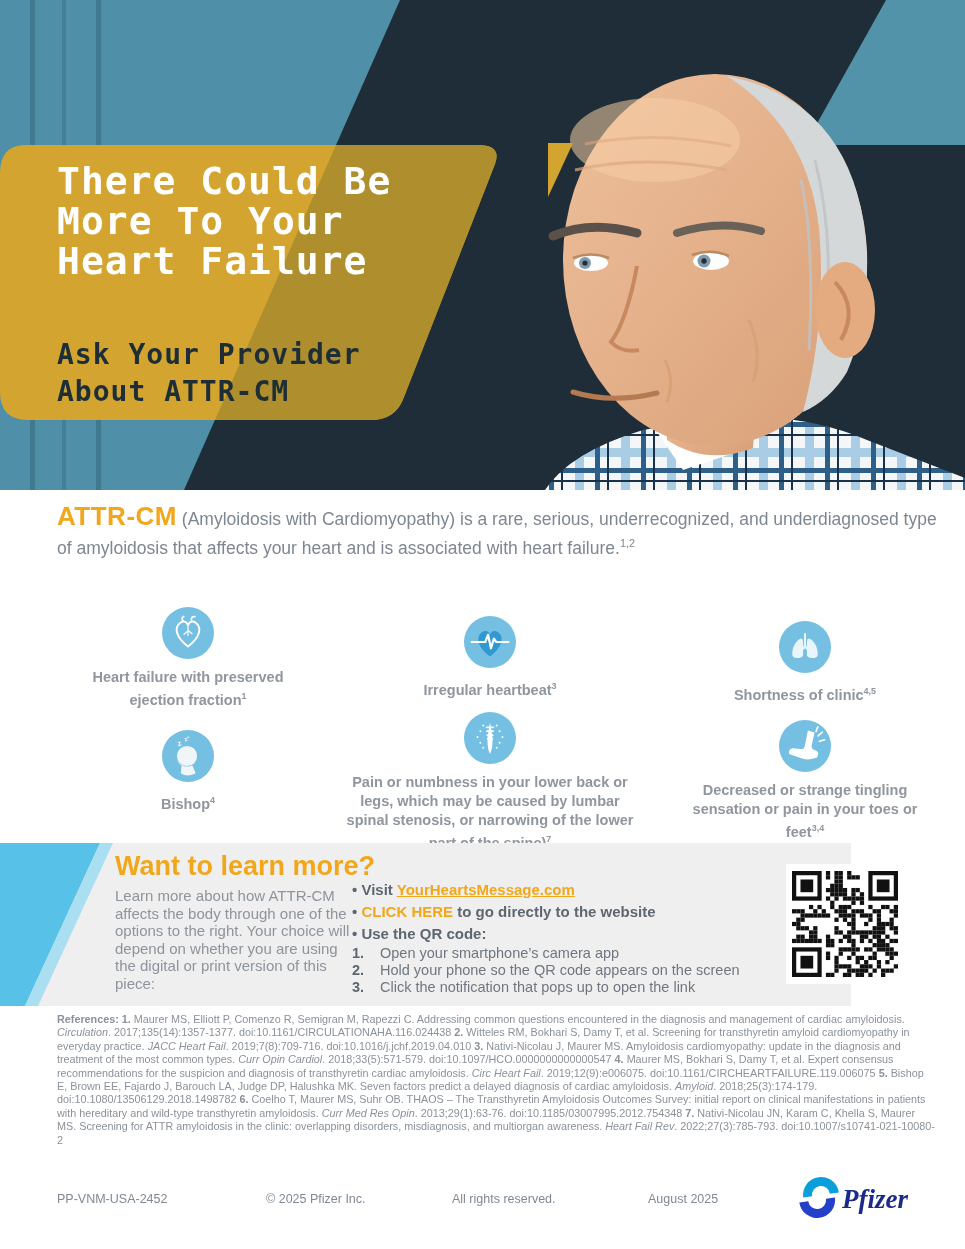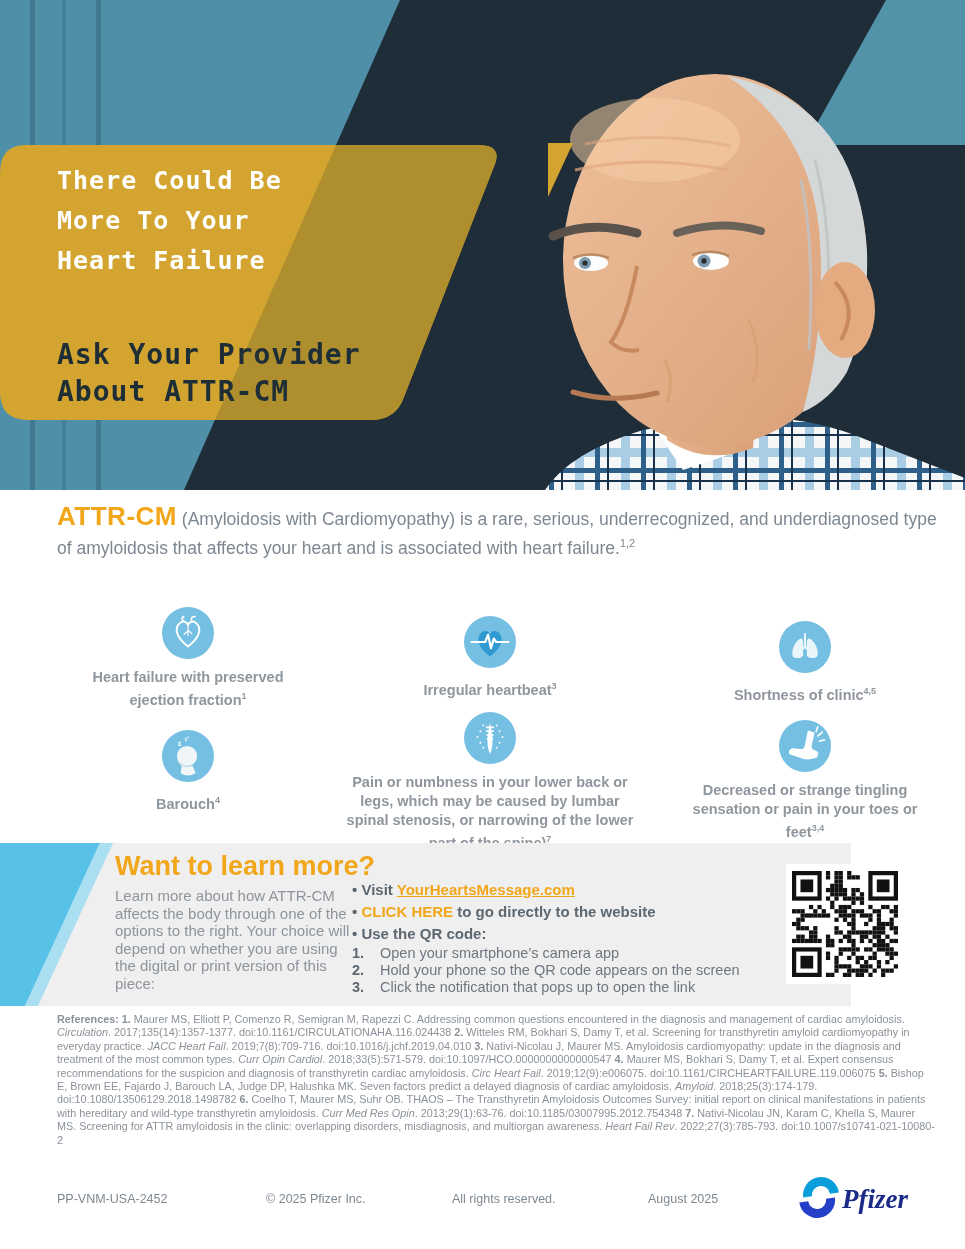--- a/index.html
+++ b/index.html
@@ -12,21 +12,21 @@
             rgba(15,45,60,.16) 62px 66px,transparent 66px 96px,rgba(15,45,60,.22) 96px 101px,transparent 101px),
           #4f8fa7;}
   .navy-band{position:absolute;left:0;top:0;width:965px;height:490px;background:#1e2d37;
         clip-path:polygon(400px 0,965px 0,965px 490px,184px 490px);}
   .teal-accent{position:absolute;left:805px;top:0;width:160px;height:145px;background:#5293aa;
         clip-path:polygon(81px 0,160px 0,160px 145px,0 145px);}
   .gold-wedge{position:absolute;left:548px;top:143px;width:25px;height:54px;background:#d3a530;
         clip-path:polygon(0 0,100% 0,0 100%);}
   .gold-panel{position:absolute;left:0;top:145px;width:500px;height:275px;}
   .headline{position:absolute;left:57px;top:161px;width:420px;color:#fff;
-        font-family:"DejaVu Sans Mono",monospace;font-weight:bold;font-size:25px;
+        font-family:"DejaVu Sans Mono",monospace;font-weight:bold;font-size:38px;
         line-height:40px;letter-spacing:1px;white-space:pre-line;}
   .subheadline{position:absolute;left:57px;top:336px;width:420px;color:#1d2e36;
         font-family:"DejaVu Sans Mono",monospace;font-weight:bold;font-size:28px;
         line-height:37px;letter-spacing:1px;white-space:pre-line;}
   .hero-photo{position:absolute;right:0;bottom:0;width:450px;height:470px;}
   
   .intro{position:absolute;left:57px;top:504px;width:880px;color:#7d8791;
         font-size:17.5px;line-height:24px;}
   .brand-gold{color:#f2a71b;font-weight:bold;font-size:26px;letter-spacing:.5px;}
   sup{font-size:62%;}
@@ -171,21 +171,21 @@
     <svg class="sym-icon" viewBox="0 0 54 54">
       <circle cx="27" cy="27" r="27" fill="#74bfe2"></circle>
       <g fill="#f0f5f7">
         <circle cx="26" cy="27" r="10.5"></circle>
         <path d="M20.5 35.5 q5.5 4 11 1 l3.5 8.5 q-9 4.5 -15.5 0 Z"></path>
       </g>
       <path d="M25 38 q-6.5 -1.5 -8.5 -6.5" stroke="#cfe0e8" stroke-width="1.4" fill="none"></path>
       <text x="17" y="17" font-size="8" font-weight="bold" fill="#ffffff" transform="rotate(-16 17 17)" font-family="Liberation Sans, sans-serif">z</text>
       <text x="24" y="12" font-size="6" font-weight="bold" fill="#ffffff" transform="rotate(-16 24 12)" font-family="Liberation Sans, sans-serif">z°</text>
     </svg>
-    <div class="sym-label"><span>Barouch</span><sup>4</sup></div>
+    <div class="sym-label"><span>Bishop</span><sup>4</sup></div>
   </div>
 
   <div class="cell" style="left:345px;top:712px;width:290px">
     <svg class="sym-icon" viewBox="0 0 54 54">
       <circle cx="27" cy="27" r="27" fill="#74bfe2"></circle>
       <g fill="#fff">
         <path d="M27 11 L29.6 26 Q29.8 36 28.4 40 L27 43.5 L25.6 40 Q24.2 36 24.4 26 Z"></path>
         <rect x="22.6" y="15" width="8.8" height="1.8" rx=".9"></rect>
         <rect x="22.9" y="19" width="8.2" height="1.8" rx=".9"></rect>
         <rect x="23.2" y="23" width="7.6" height="1.8" rx=".9"></rect>

